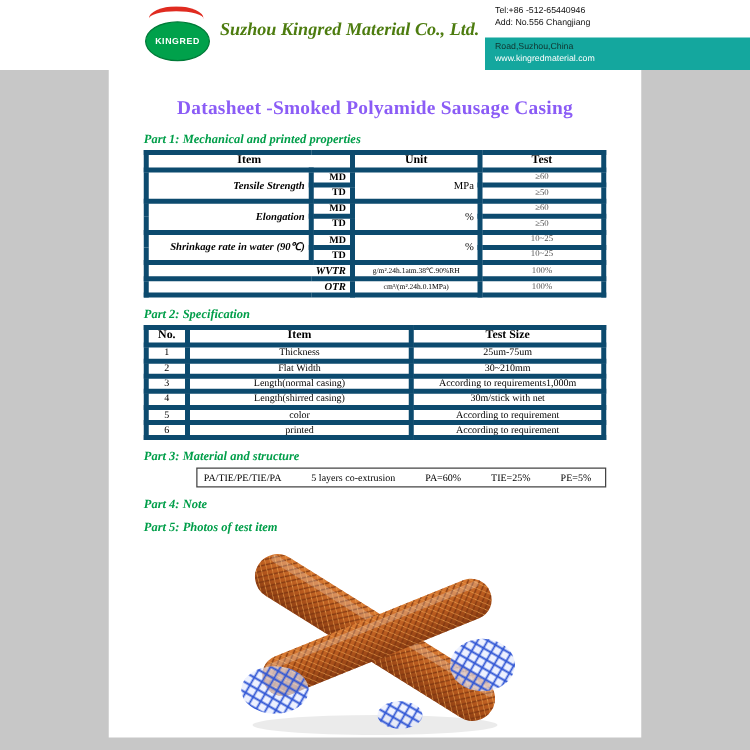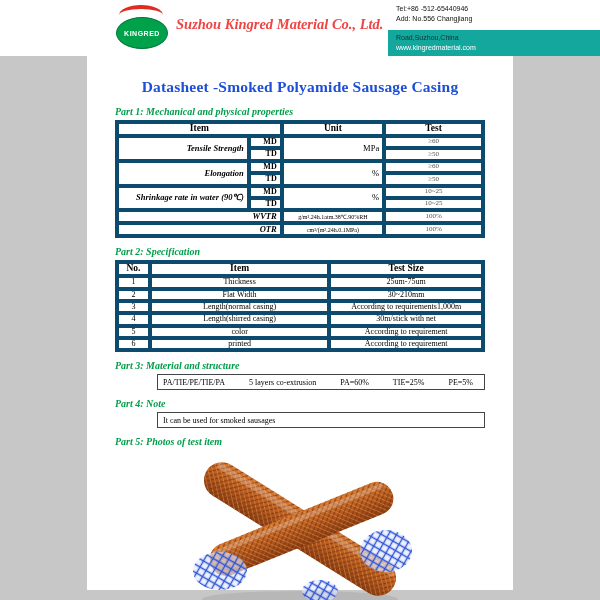--- a/index.html
+++ b/index.html
@@ -6,33 +6,33 @@
   .stage{position:relative;width:600px;height:600px;background:#c7c7c7;overflow:hidden;
          font-family:"Liberation Serif",serif;}
   
   .header{position:absolute;top:0;left:0;width:600px;height:56px;background:#ffffff;}
   .logo{position:absolute;left:116px;top:4px;width:50px;height:48px;}
   .logo-swoosh{position:absolute;top:1px;left:3px;width:44px;height:16px;
                border-top:4px solid #e02b20;border-radius:50%;}
   .logo-oval{position:absolute;top:13px;left:0;width:50px;height:30px;background:#00a14b;
              border-radius:50%;border:1px solid #007a38;color:#fff;display:flex;align-items:center;
              justify-content:center;font:bold 7px "Liberation Sans",sans-serif;letter-spacing:.5px;}
-  .company-name{position:absolute;left:176px;top:16px;color:#ef4444;
+  .company-name{position:absolute;left:176px;top:16px;color:#4d7c0f;
                 font:bold italic 14.5px "Liberation Serif",serif;white-space:nowrap;}
   .contact{position:absolute;right:0;top:0;width:212px;height:56px;}
   .contact-top{padding:4px 8px 0;font:7px "Liberation Sans",sans-serif;color:#111;line-height:10px;}
   .contact-teal{position:absolute;left:0;right:0;bottom:0;height:26px;background:#14a79e;
                 padding:3px 8px;box-sizing:border-box;font:7px "Liberation Sans",sans-serif;line-height:10px;}
   .contact-teal .addr2{color:#10332e;}
   .contact-teal .site{color:#ffffff;}
   
   .page{position:absolute;left:87px;top:56px;width:426px;height:534px;background:#ffffff;box-sizing:border-box;}
   .page-inner{padding:20px 28px 0;}
   .doc-title{text-align:center;font-weight:bold;font-size:15.5px;letter-spacing:.2px;
-             color:#1d4ed8;margin:2px 0 10px;}
+             color:#8b5cf6;margin:2px 0 10px;}
   .part-heading{color:#009e49;font-weight:bold;font-style:italic;font-size:10px;margin:8px 0 3px;}
   table{width:100%;border-collapse:collapse;table-layout:fixed;}
   td,th{border:4px solid #0c4a6e;padding:0 3px;height:11px;line-height:1.05;overflow:hidden;
         white-space:nowrap;box-sizing:border-box;}
   th{font-size:9.5px;font-weight:bold;text-align:center;}
   .t1 .lbl{font-weight:bold;font-size:8.5px;text-align:right;padding-left:4px;font-style:italic;}
   .t1 .sub{font-weight:bold;font-size:8px;text-align:right;}
   .t1 .unit{text-align:right;font-size:8.5px;}
   .t1 .unit-sm{text-align:center;font-size:6px;}
   .t1 .test{text-align:center;font-size:7px;color:#555;margin-top:48px;}
@@ -65,21 +65,21 @@
         <div class="site">www.kingredmaterial.com</div>
       </div>
     </div>
   </div>
 
   <div class="page">
     <div class="page-inner">
 
       <div class="doc-title">Datasheet -Smoked Polyamide Sausage Casing</div>
 
-      <div class="part-heading">Part 1: Mechanical and physical properties</div>
+      <div class="part-heading">Part 1: Mechanical and printed properties</div>
       <table class="t1">
         <colgroup>
             <col style="width:36%">
             <col style="width:9%">
             <col style="width:28%">
             <col style="width:27%">
           </colgroup>
         <tbody>
             <tr>
           <th colspan="2">Item</th>
@@ -178,23 +178,20 @@
       <div class="part-heading">Part 3: Material and structure</div>
       <div class="box">
         <span class="m-item">PA/TIE/PE/TIE/PA</span>
         <span class="m-item">5 layers co-extrusion</span>
         <span class="m-item">PA=60%</span>
         <span class="m-item">TIE=25%</span>
         <span class="m-item">PE=5%</span>
       </div>
 
       <div class="part-heading">Part 4: Note</div>
-      <div class="box">
-        <span>It can be used for smoked sausages</span>
-      </div>
 
       <div class="part-heading">Part 5: Photos of test item</div>
       <div class="photo-wrap">
         <svg width="252" height="158" viewBox="0 0 252 158">
           <defs>
             <linearGradient id="tubeGrad" x1="0" y1="0" x2="0" y2="1">
               <stop offset="0" stop-color="#d97a33"></stop>
               <stop offset="0.5" stop-color="#b85a1e"></stop>
               <stop offset="1" stop-color="#8a3c12"></stop>
             </linearGradient>

